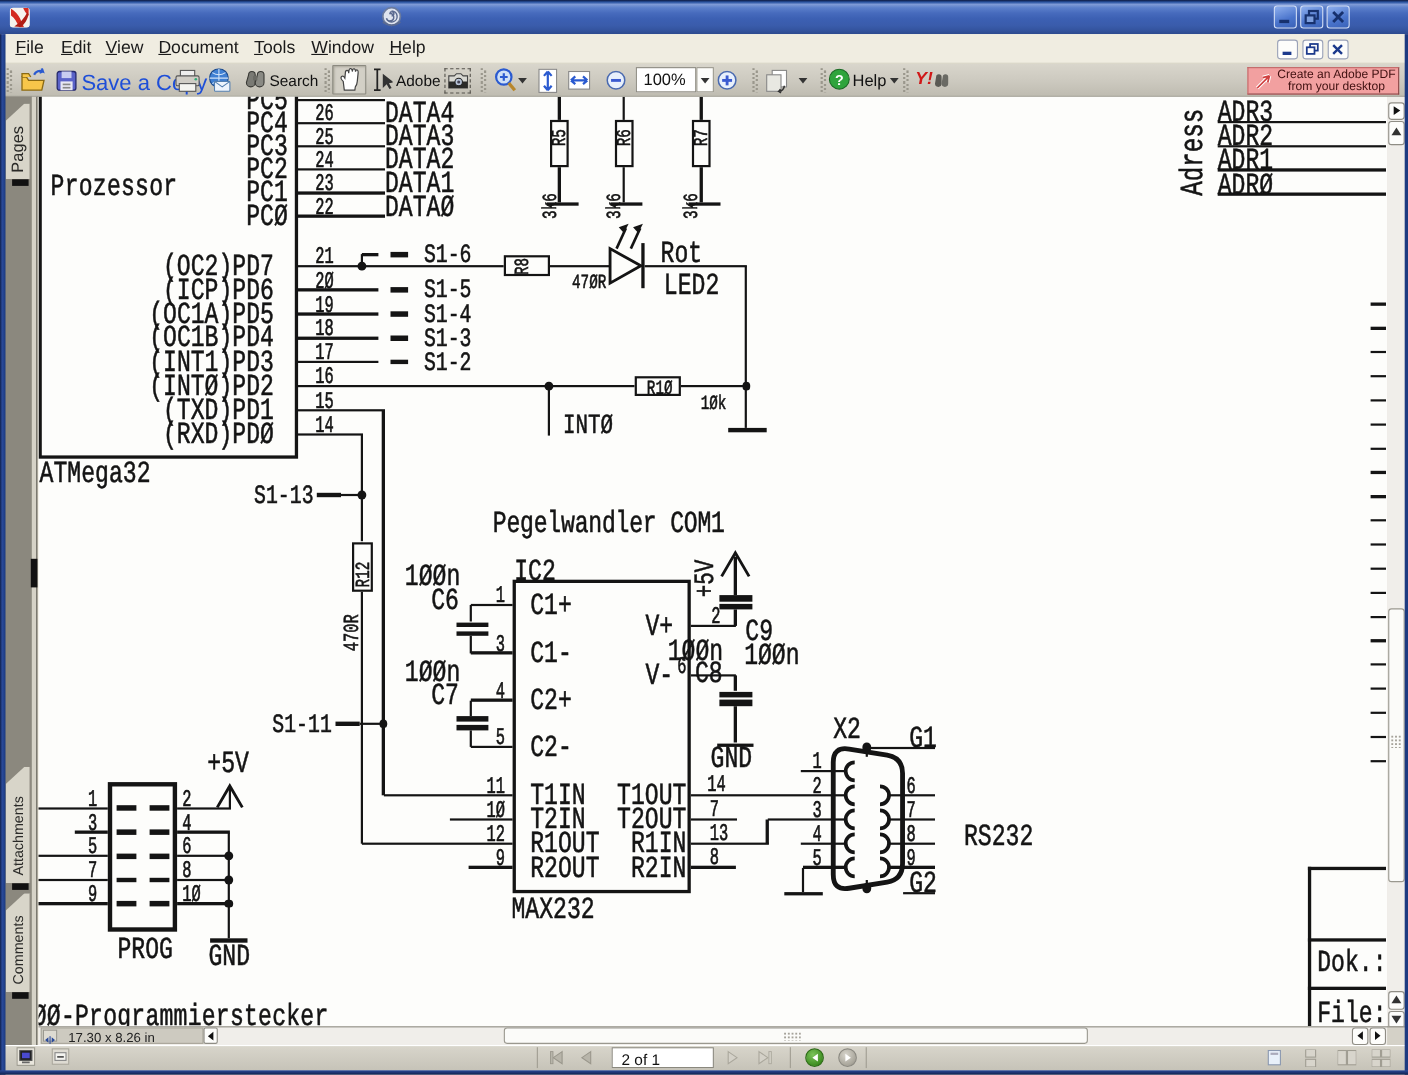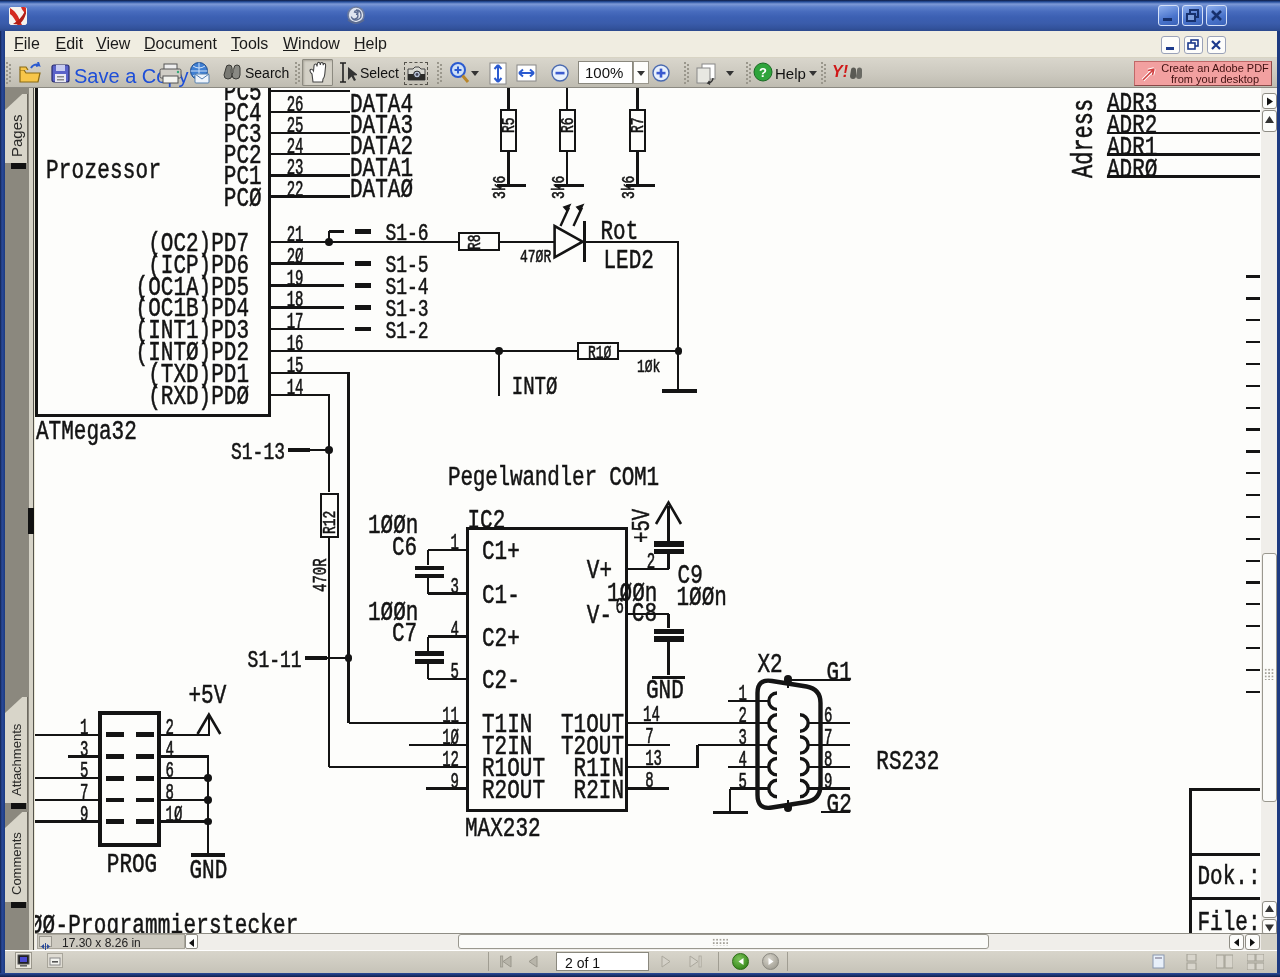--- a/index.html
+++ b/index.html
@@ -123,21 +123,21 @@
     <b class="tt" style="position:absolute;left:245px;top:65px;font-size:14px;color:#111">Search</b>
     <i class="grip" style="left:295px;top:62px"></i>
     <i style="left:302px;top:59px;width:31px;height:27px;background:#d3d0c6;border:1px solid #8c8a80;border-radius:1px;box-shadow:inset 1px 1px 2px #a8a59a"></i>
     <i style="left:308px;top:61px"><svg width="20" height="23">
         <path d="M5,21 L4,13 Q1,10 2.5,8.5 Q4,7.5 5.5,10 L6,5 Q6,3 7.5,3 Q9,3 9,5.5 L9.3,3 Q9.6,1 11,1.4 Q12.3,1.7 12.3,4 L12.6,2.6 Q13,1.2 14.2,1.6 Q15.3,2 15.2,4.2 L15.4,3.4 Q15.8,2.2 16.8,2.6 Q17.8,3.1 17.6,5 L16.8,13 Q16.6,16 15,18 L14.6,21 Z" fill="#fff" stroke="#444" stroke-width="1.1"></path>
       </svg></i>
     <i style="left:337px;top:61px"><svg width="20" height="23">
         <path d="M3,2 h6 M3,21 h6 M6,2 v19" stroke="#222" stroke-width="1.6" fill="none"></path>
         <path d="M11,6 L11,19 L14.5,15.5 L17,20 L19,19 L16.6,14.6 L21,14 Z" fill="#333"></path>
       </svg></i>
-    <b class="tt" style="position:absolute;left:360px;top:65px;font-size:14px;color:#111">Select</b>
+    <b class="tt" style="position:absolute;left:360px;top:65px;font-size:14px;color:#111">Adobe</b>
     <i style="left:404px;top:62px;width:24px;height:23px;border:1.5px dashed #55534c"></i>
     <i style="left:407px;top:66px"><svg width="19" height="15">
         <path d="M1,3 L6,3 L8,1 L12,1 L14,3 L18,3 L18,14 L1,14 Z" fill="#d8d8d2" stroke="#444"></path>
         <path d="M1,8 L18,8 L18,14 L1,14 Z" fill="#2a2a28"></path>
         <circle cx="10" cy="8.5" r="3.4" fill="#b8c4d8" stroke="#222"></circle>
         <circle cx="10" cy="8.5" r="1.4" fill="#445"></circle>
       </svg></i>
     <i class="grip" style="left:437px;top:62px"></i>
     <i style="left:448px;top:61px"><svg width="22" height="24">
         <circle cx="10" cy="9" r="7" fill="#cfe0f6" stroke="#2a5ad0" stroke-width="2"></circle>

